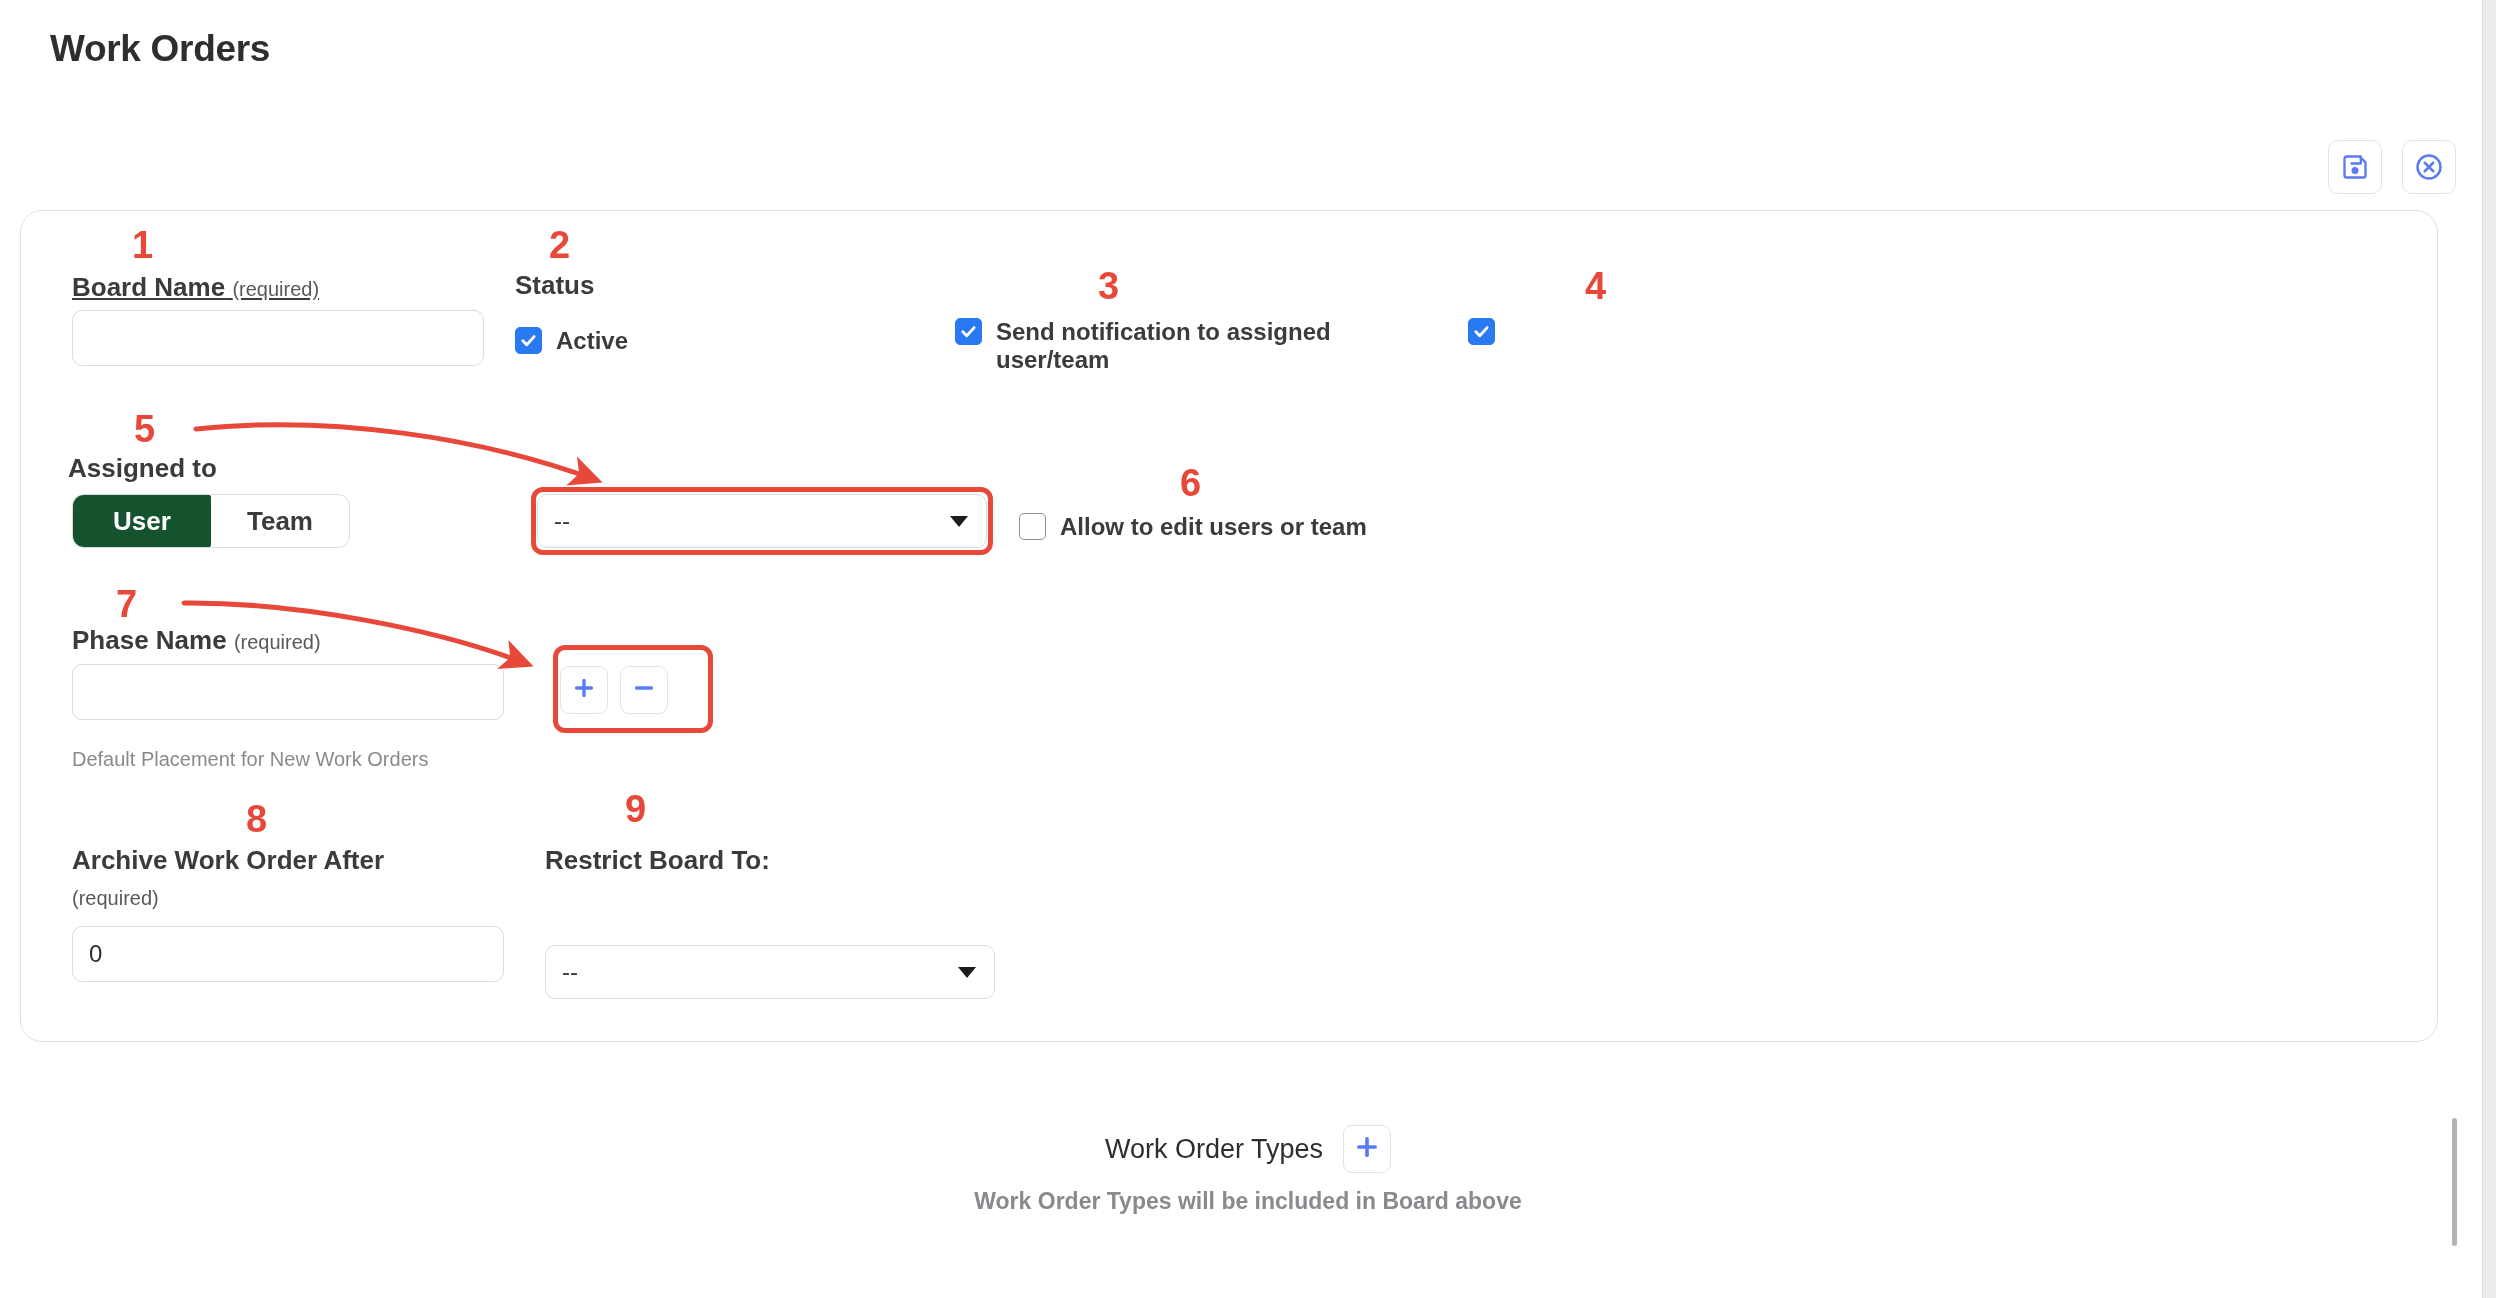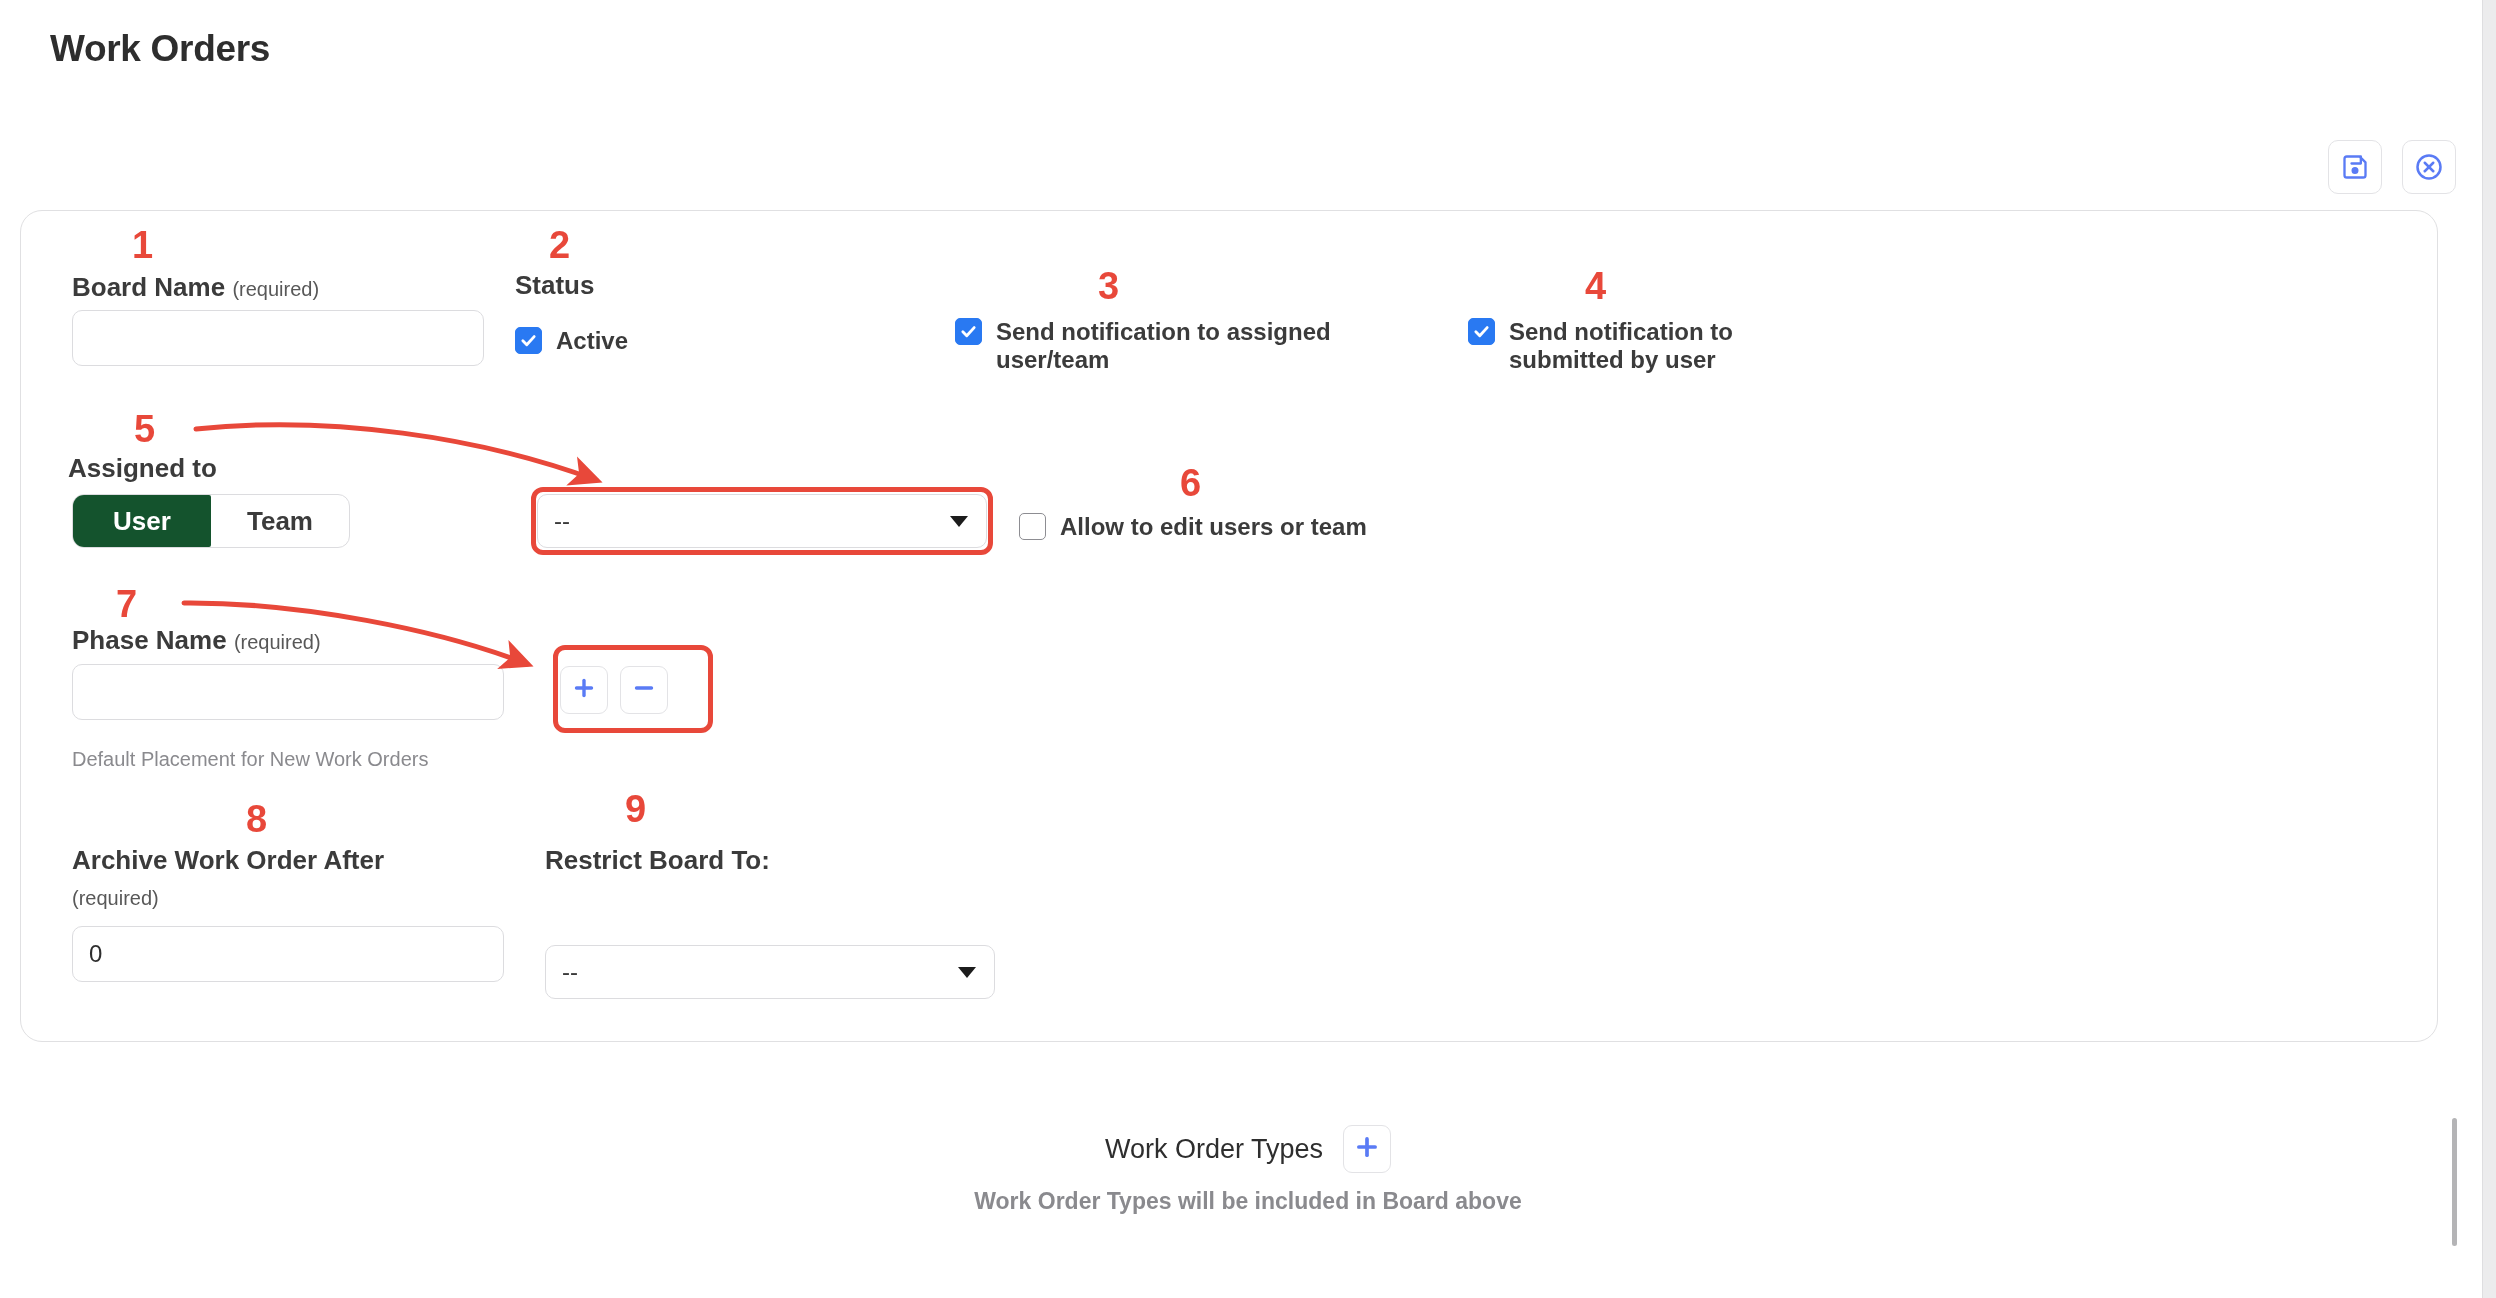--- a/index.html
+++ b/index.html
@@ -280,21 +280,21 @@
         <circle cx="12" cy="12" r="9.2"></circle>
         <line x1="8.6" y1="8.6" x2="15.4" y2="15.4"></line>
         <line x1="15.4" y1="8.6" x2="8.6" y2="15.4"></line>
       </svg>
     </span>
   </div>
 </div>
 
 <div id="form-card"></div>
 
-<div class="abs f-label" style="left:72px; top:272px;">
+<div class="abs f-label" style="left:72px; top:272px;text-decoration:underline;">
   <span>Board Name</span>
   <span class="req">(required)</span>
 </div>
 <input class="text-input abs" style="left: 72px; top: 310px; width: 412px; height: 56px;" value="">
 
 <div class="abs f-label" style="left:515px; top:270px;">Status</div>
 <div class="abs cb-row" style="left:515px; top:327px;">
   <span class="cb on">
     <svg width="17" height="17" viewBox="0 0 24 24" fill="none" stroke="#ffffff" stroke-width="4" stroke-linecap="round" stroke-linejoin="round">
       <polyline points="4 12.5 9.5 18 20 6.5"></polyline>
@@ -311,21 +311,20 @@
   </span>
   <span class="cb-text">Send notification to assigned user/team</span>
 </div>
 
 <div class="abs cb-row" style="left:1468px; top:318px; width:330px;">
   <span class="cb on">
     <svg width="17" height="17" viewBox="0 0 24 24" fill="none" stroke="#ffffff" stroke-width="4" stroke-linecap="round" stroke-linejoin="round">
       <polyline points="4 12.5 9.5 18 20 6.5"></polyline>
     </svg>
   </span>
-  <span class="cb-text">Send notification to submitted by user</span>
 </div>
 
 <div class="abs f-label" style="left:68px; top:453px;">Assigned to</div>
 <div class="abs seg" style="left:72px; top:494px;">
   <div class="seg-item active">User</div>
   <div class="seg-item idle">Team</div>
 </div>
 <div class="abs select-box" style="left:537px; top:494px; width:450px; height:54px;">
   <span>--</span>
   <span class="caret"></span>

